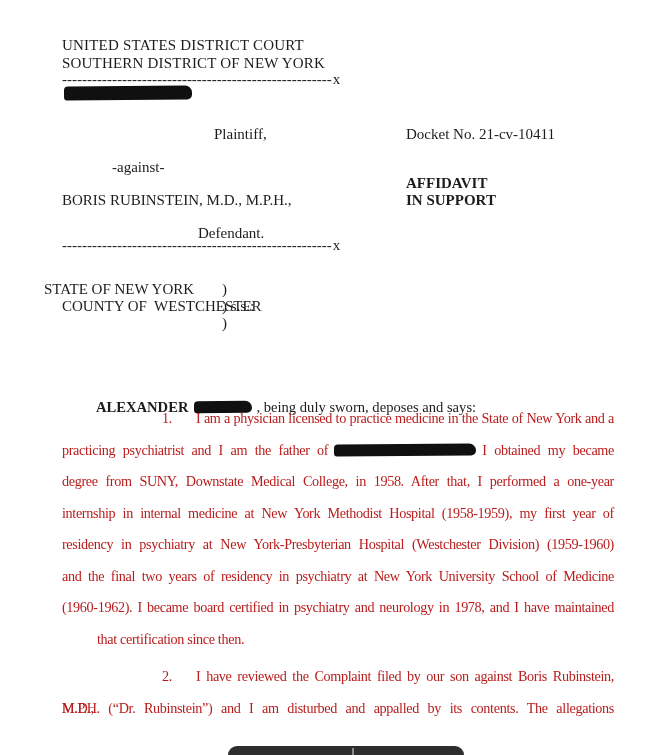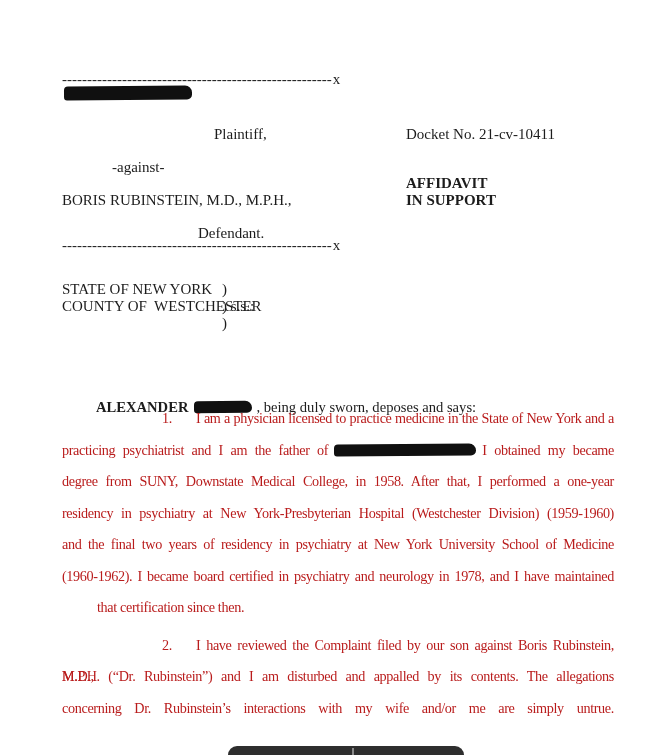--- a/index.html
+++ b/index.html
@@ -48,61 +48,65 @@
   }
   .overlay-divider{
     position:absolute;left:124px;top:2px;width:2px;height:10px;background:#8a8a8a;
   }
 </style>
 </head>
 <body>
 
 <div class="doc">
 
+  <div class="abs header">
+    <div>UNITED STATES DISTRICT COURT</div>
+    <div>SOUTHERN DISTRICT OF NEW YORK</div>
+  </div>
 
   <div class="abs rule" style="top:71px;"><span class="dash">------------------------------------------------------</span><span class="endx">x</span></div>
 
   <span class="abs redact bar1" style="top:86px;left:64px;"></span>
 
   <div class="abs cap" style="top:126px;left:198px;margin-left:16px;">Plaintiff,</div>
   <div class="abs cap" style="top:126px;left:406px;">Docket No. 21-cv-10411</div>
   <div class="abs cap" style="top:159px;left:112px;">-against-</div>
   <div class="abs cap bold" style="top:175px;left:406px;line-height:16.5px;">
     <div>AFFIDAVIT</div>
     <div>IN SUPPORT</div>
   </div>
   <div class="abs cap" style="top:192px;left:62px;text-align:right;">BORIS RUBINSTEIN, M.D., M.P.H.,</div>
   <div class="abs cap" style="top:225px;left:198px;">Defendant.</div>
 
   <div class="abs rule" style="top:237px;"><span class="dash">------------------------------------------------------</span><span class="endx">x</span></div>
 
-  <div class="abs cap" style="top:281px;left:62px;">STATE OF NEW YORK</div>
+  <div class="abs cap" style="top:281px;left:44px;">STATE OF NEW YORK</div>
   <div class="abs cap venue-paren" style="top:281px;">)</div>
   <div class="abs cap venue-paren" style="top:298px;">) s.s.:</div>
   <div class="abs cap" style="top:298px;left:62px;white-space:pre;">COUNTY OF  WESTCHESTER</div>
   <div class="abs cap venue-paren" style="top:315px;">)</div>
 
   <div class="abs intro indent"><span class="bold">ALEXANDER</span><span class="redact name"></span><span>, being duly sworn, deposes and says:</span></div>
 
   <div class="body">
 
     <div class="para">
       <div class="bl indent"><span class="pnum">1.</span><span class="numgap"></span><span>I am a physician licensed to practice medicine in the State of New York and a</span></div>
       <div class="bl"><span>practicing psychiatrist and I am the father of</span><span class="redact inline"></span><span>I obtained my became</span></div>
       <div class="bl">degree from SUNY, Downstate Medical College, in 1958. After that, I performed a one-year</div>
+      <div class="bl">internship in internal medicine at New York Methodist Hospital (1958-1959), my first year of</div>
       <div class="bl">residency in psychiatry at New York-Presbyterian Hospital (Westchester Division) (1959-1960)</div>
       <div class="bl">and the final two years of residency in psychiatry at New York University School of Medicine</div>
       <div class="bl">(1960-1962). I became board certified in psychiatry and neurology in 1978, and I have maintained</div>
       <div class="bl last">that certification since then.</div>
     </div>
 
     <div class="para p2">
       <div class="bl indent"><span class="pnum">2.</span><span class="numgap"></span><span>I have reviewed the Complaint filed by our son against Boris Rubinstein, M.D.,</span></div>
       <div class="bl">M.P.H. (“Dr. Rubinstein”) and I am disturbed and appalled by its contents. The allegations</div>
-      <div class="bl">concerning Dr. Rubinstein’s interactions with my wife and/or me are simply untrue.</div>
     </div>
 
   </div>
 
   <div class="overlay-bar">
     <div class="overlay-divider"></div>
   </div>
 
 </div>
 

